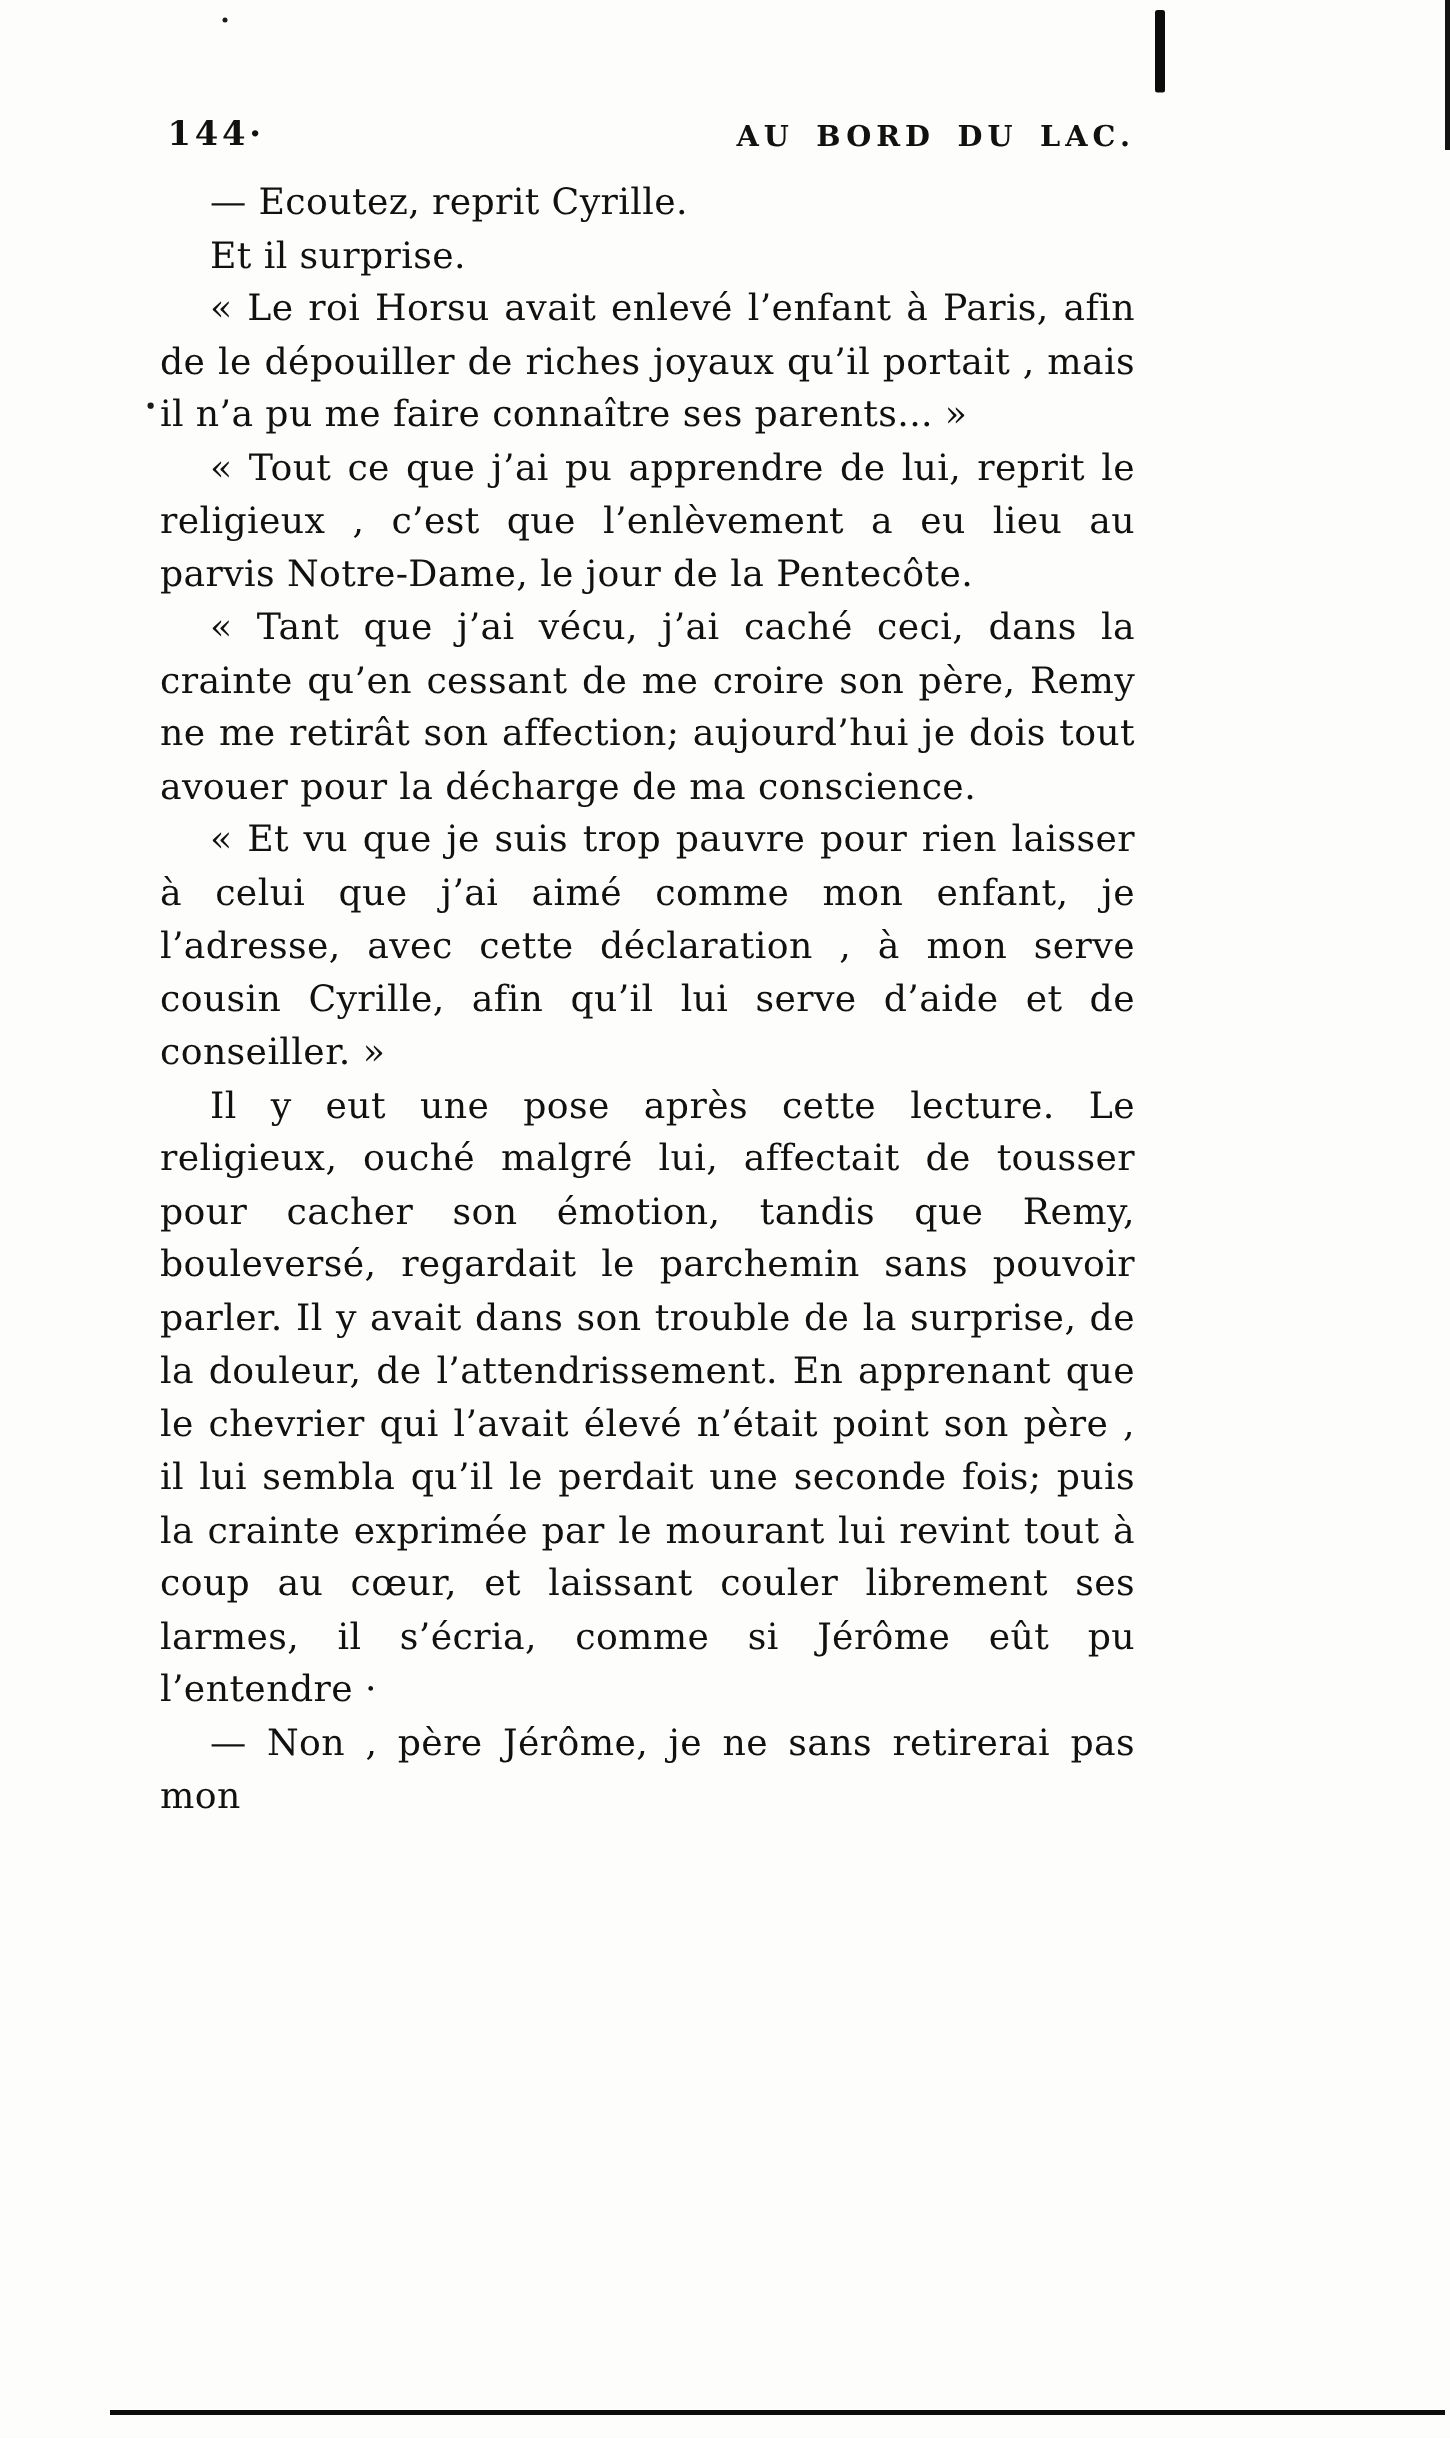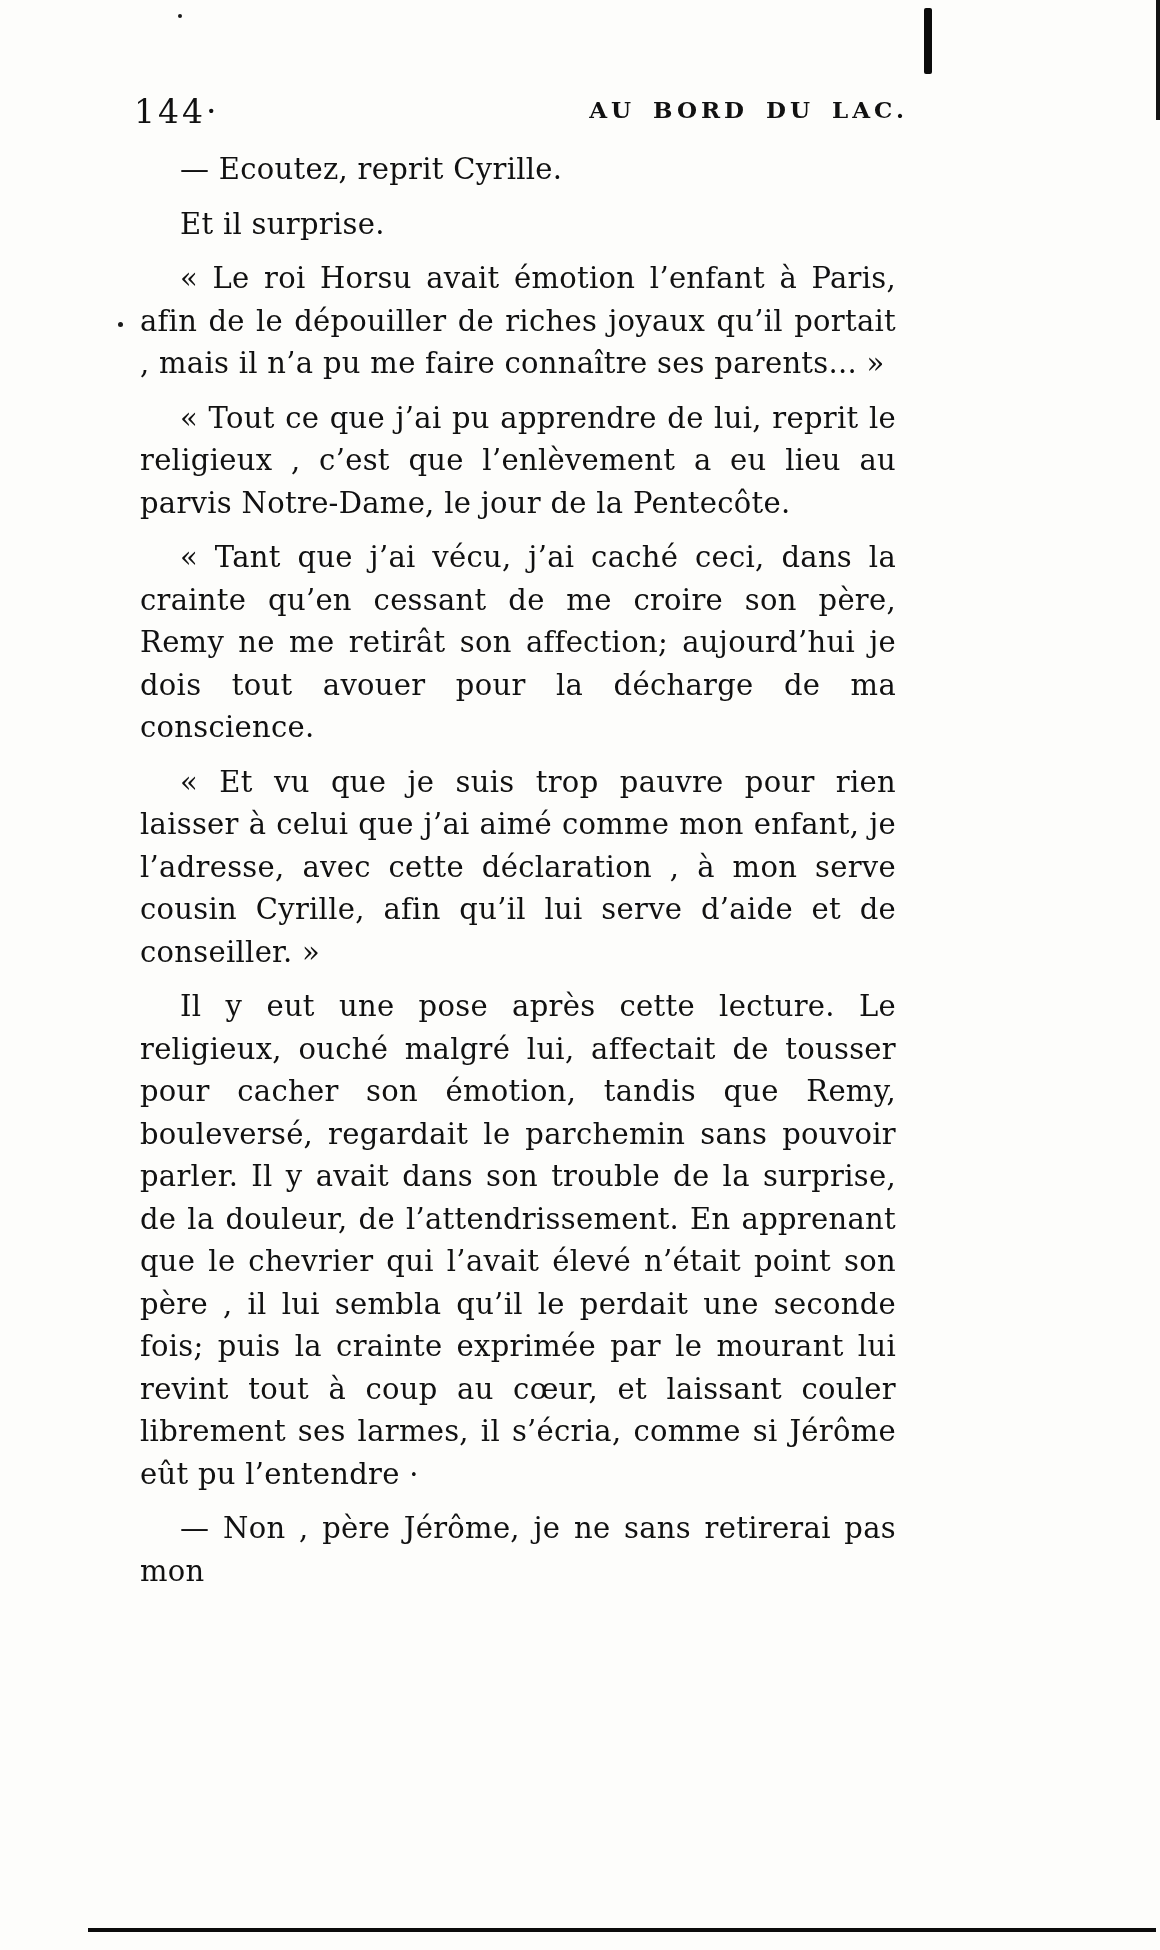--- a/index.html
+++ b/index.html
@@ -27,40 +27,40 @@
     width: 780px;
   }
   .page-header {
     position: relative;
     height: 46px;
   }
   .page-number {
     position: absolute;
     left: 6px;
     top: 2px;
-    font-size: 33px;
-    font-weight: normal;
+    font-size: 27px;
+    font-weight: bold;
     letter-spacing: 3px;
   }
   .running-title {
     position: absolute;
     left: 0;
     right: 0;
     top: 6px;
     text-align: right;
     font-size: 23px;
     font-weight: bold;
     letter-spacing: 4px;
     word-spacing: 6px;
   }
   .page-body {
     margin-top: 4px;
   }
   .page-body p {
-    margin: 12px;
+    margin: 0;
     font-size: 29px;
     line-height: 42.5px;
     text-align: justify;
     text-indent: 40px;
     letter-spacing: 0.3px;
   }
   
   .artifact-top-right {
     position: absolute;
     right: 228px;
@@ -107,21 +107,21 @@
   <div class="page-inner">
 
     <header class="page-header">
       <span class="page-number">144·</span>
       <span class="running-title">AU BORD DU LAC.</span>
     </header>
 
     <main class="page-body">
       <p>— Ecoutez, reprit Cyrille.</p>
       <p>Et il surprise.</p>
-      <p>« Le roi Horsu avait émotion l’enfant à Paris, afin de le dépouiller de riches joyaux qu’il portait , mais il n’a pu me faire connaître ses parents... »</p>
+      <p>« Le roi Horsu avait enlevé l’enfant à Paris, afin de le dépouiller de riches joyaux qu’il portait , mais il n’a pu me faire connaître ses parents... »</p>
       <p>« Tout ce que j’ai pu apprendre de lui, reprit le religieux , c’est que l’enlèvement a eu lieu au parvis Notre-Dame, le jour de la Pentecôte.</p>
       <p>« Tant que j’ai vécu, j’ai caché ceci, dans la crainte qu’en cessant de me croire son père, Remy ne me retirât son affection; aujourd’hui je dois tout avouer pour la décharge de ma conscience.</p>
       <p>« Et vu que je suis trop pauvre pour rien laisser à celui que j’ai aimé comme mon enfant, je l’adresse, avec cette déclaration , à mon serve cousin Cyrille, afin qu’il lui serve d’aide et de conseiller. »</p>
       <p>Il y eut une pose après cette lecture. Le religieux, ouché malgré lui, affectait de tousser pour cacher son émotion, tandis que Remy, bouleversé, regardait le parchemin sans pouvoir parler. Il y avait dans son trouble de la surprise, de la douleur, de l’attendrissement. En apprenant que le chevrier qui l’avait élevé n’était point son père , il lui sembla qu’il le perdait une seconde fois; puis la crainte exprimée par le mourant lui revint tout à coup au cœur, et laissant couler librement ses larmes, il s’écria, comme si Jérôme eût pu l’entendre ·</p>
       <p>— Non , père Jérôme, je ne sans retirerai pas mon</p>
     </main>
 
   </div>
 
   <div class="artifact-bottom-line"></div>

